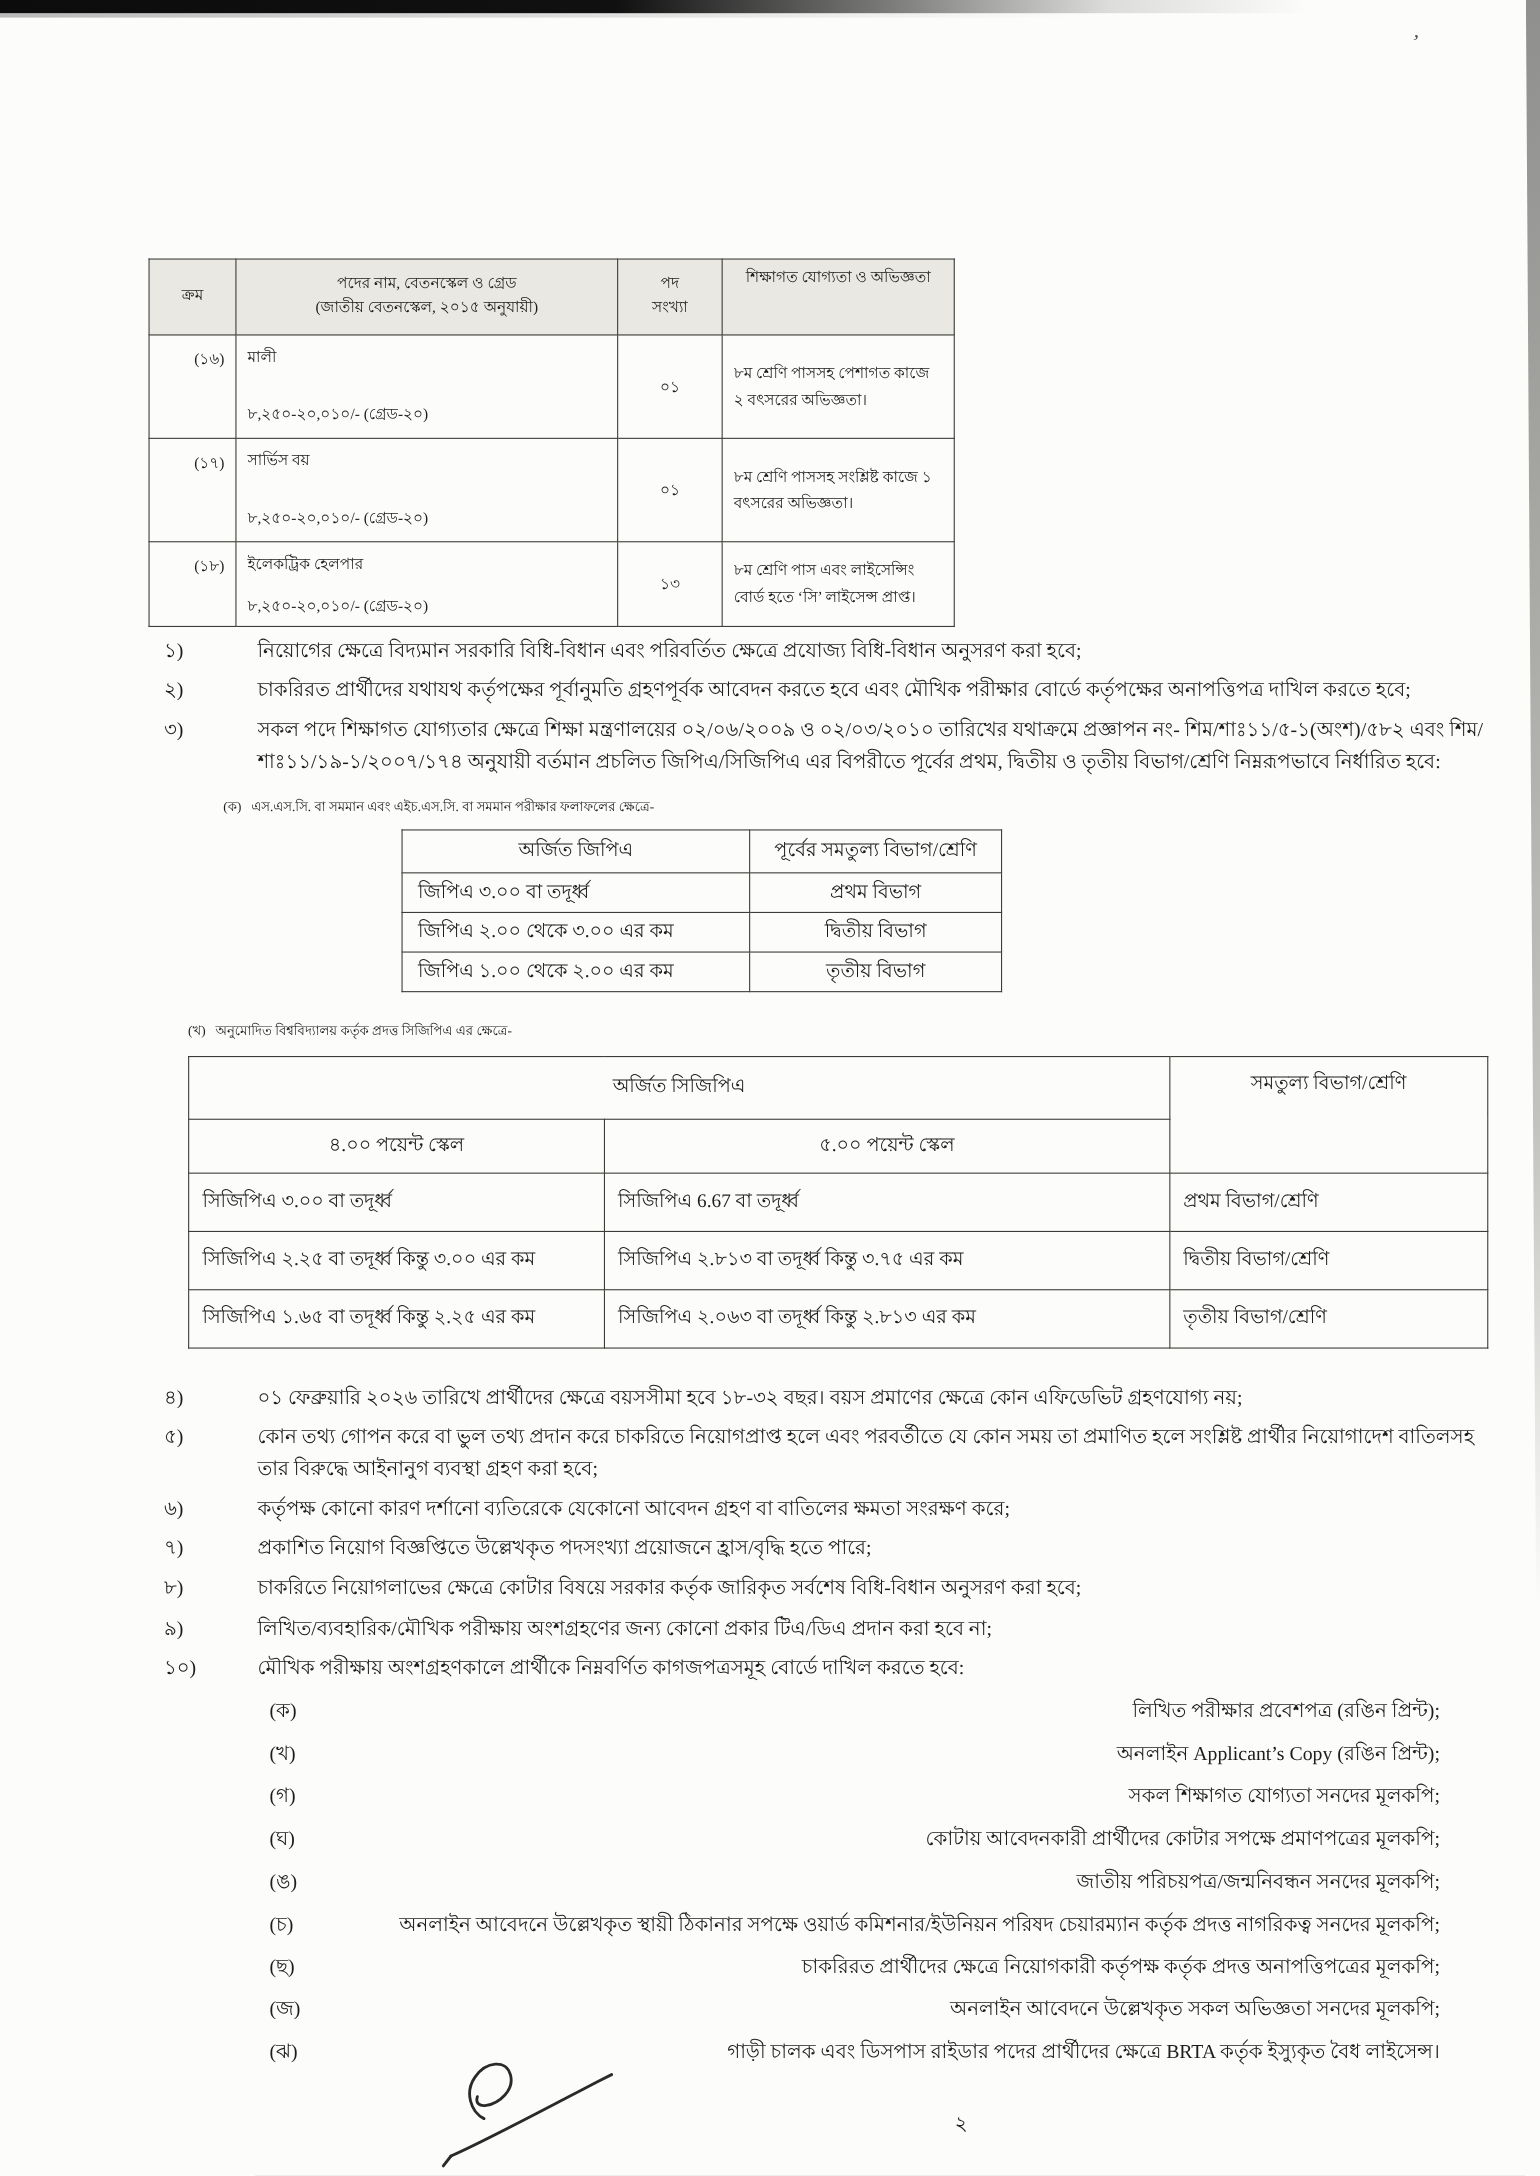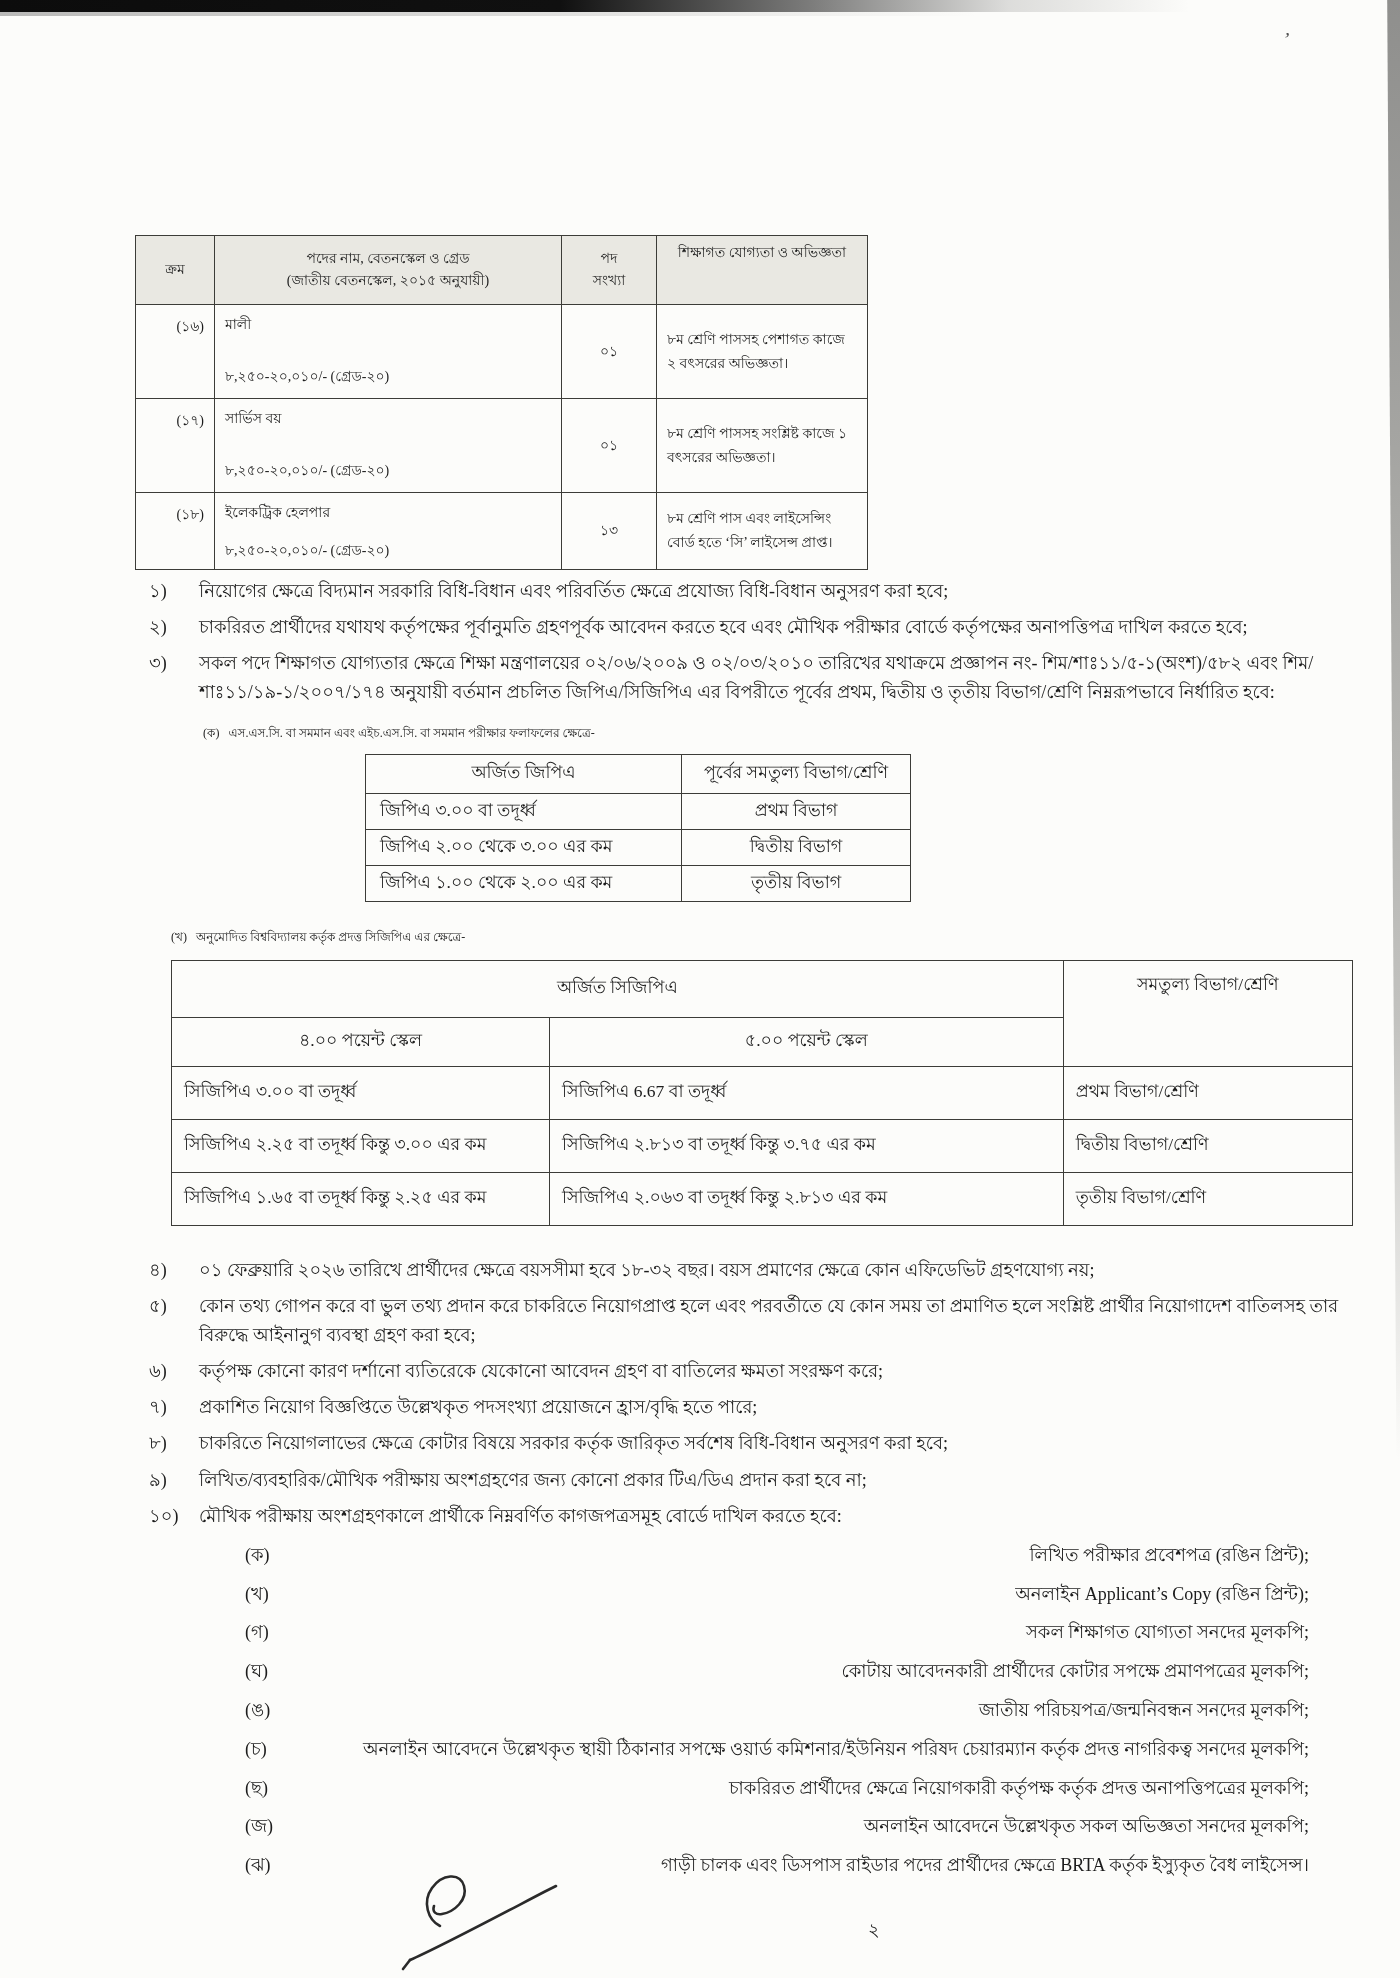--- a/index.html
+++ b/index.html
@@ -56,21 +56,21 @@
   .jobs-table td.cell-count { text-align:center; }
   .post-name { display:block; }
   .post-scale { display:block; margin-top:28px; }
   .jobs-table tbody tr { height:94px; }
   .jobs-table tbody tr.short { height:72px; }
   .jobs-table tbody tr.short .post-scale { margin-top:14px; }
   
   .terms-heading { margin:26px 0 6px 14px; font-size:19px; font-weight:bold; }
   .term-item { display:flex; margin:7px 0 7px 14px; font-size:18px; line-height:1.62; }
   .term-num { flex:0 0 50px; }
-  .term-text { flex:1; padding-right:6px; }
+  .term-text { flex:1; padding-right:6px;margin-left:35px; }
   .clause-line { margin:16px 0 10px 68px; font-size:12px; }
   .clause-label { margin-right:6px; }
   
   .gpa-table { width:546px; margin:10px 0 26px 230px; font-size:17.5px; }
   .gpa-table th, .gpa-table td { border:1.6px solid #3c3c38; padding:3px 14px; font-weight:normal; }
   .gpa-table th { text-align:center; height:32px; }
   .gpa-table td { height:28px; }
   .gpa-table .col-a { width:58%; text-align:left; }
   .gpa-table .col-b { width:42%; text-align:center; }
   

